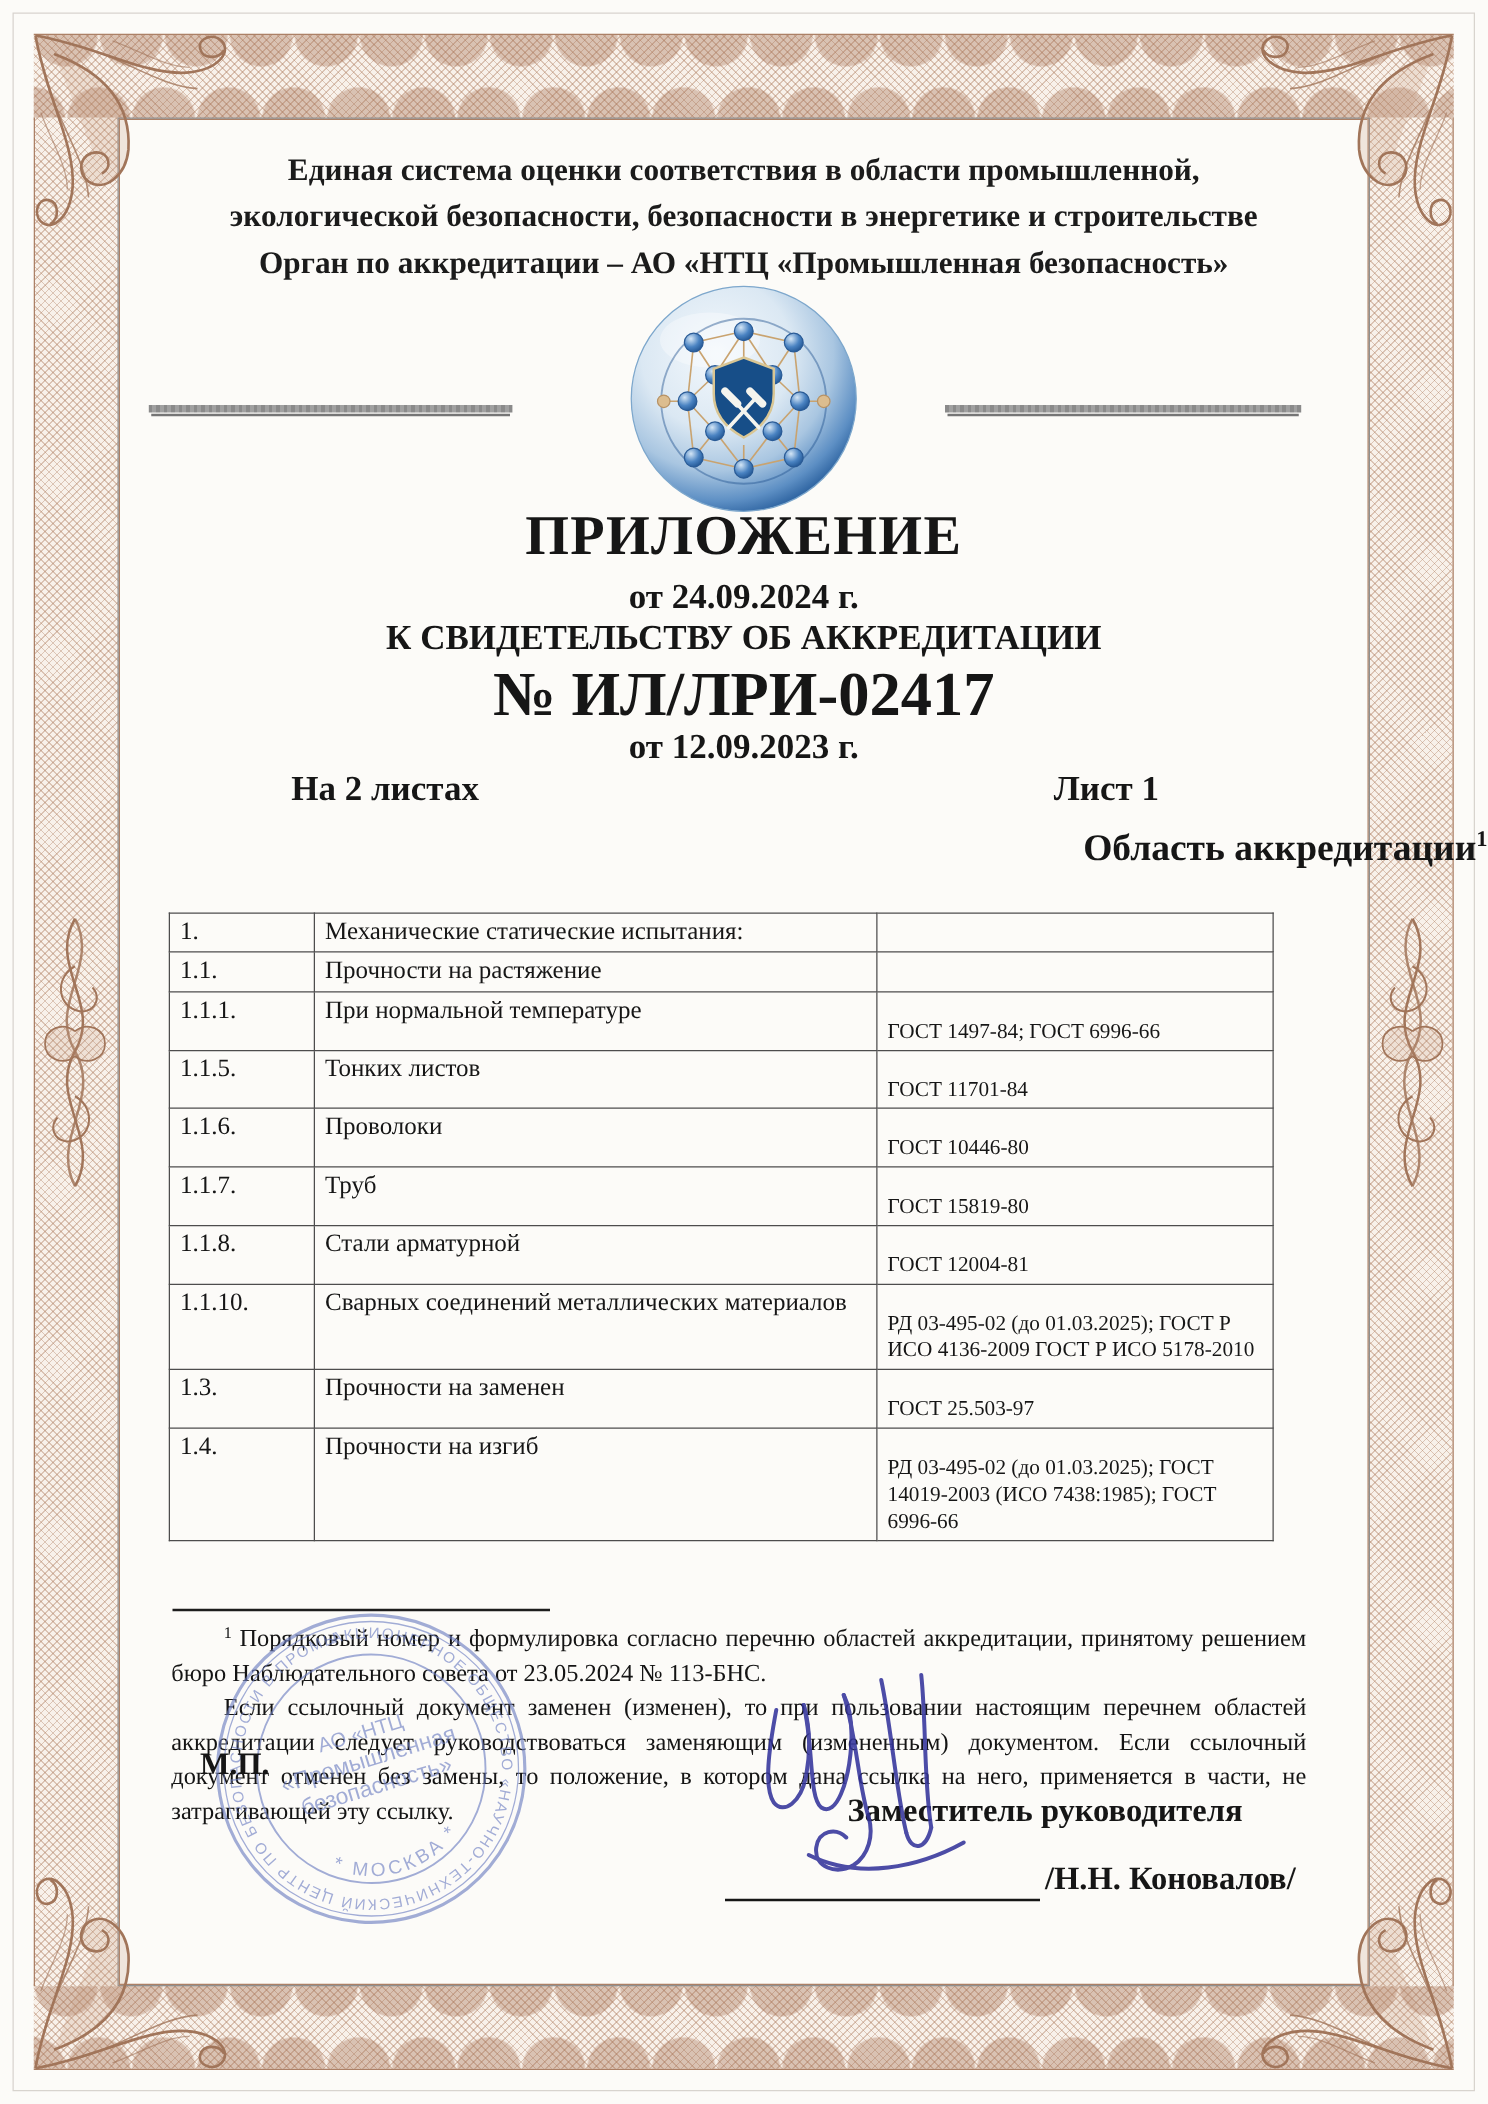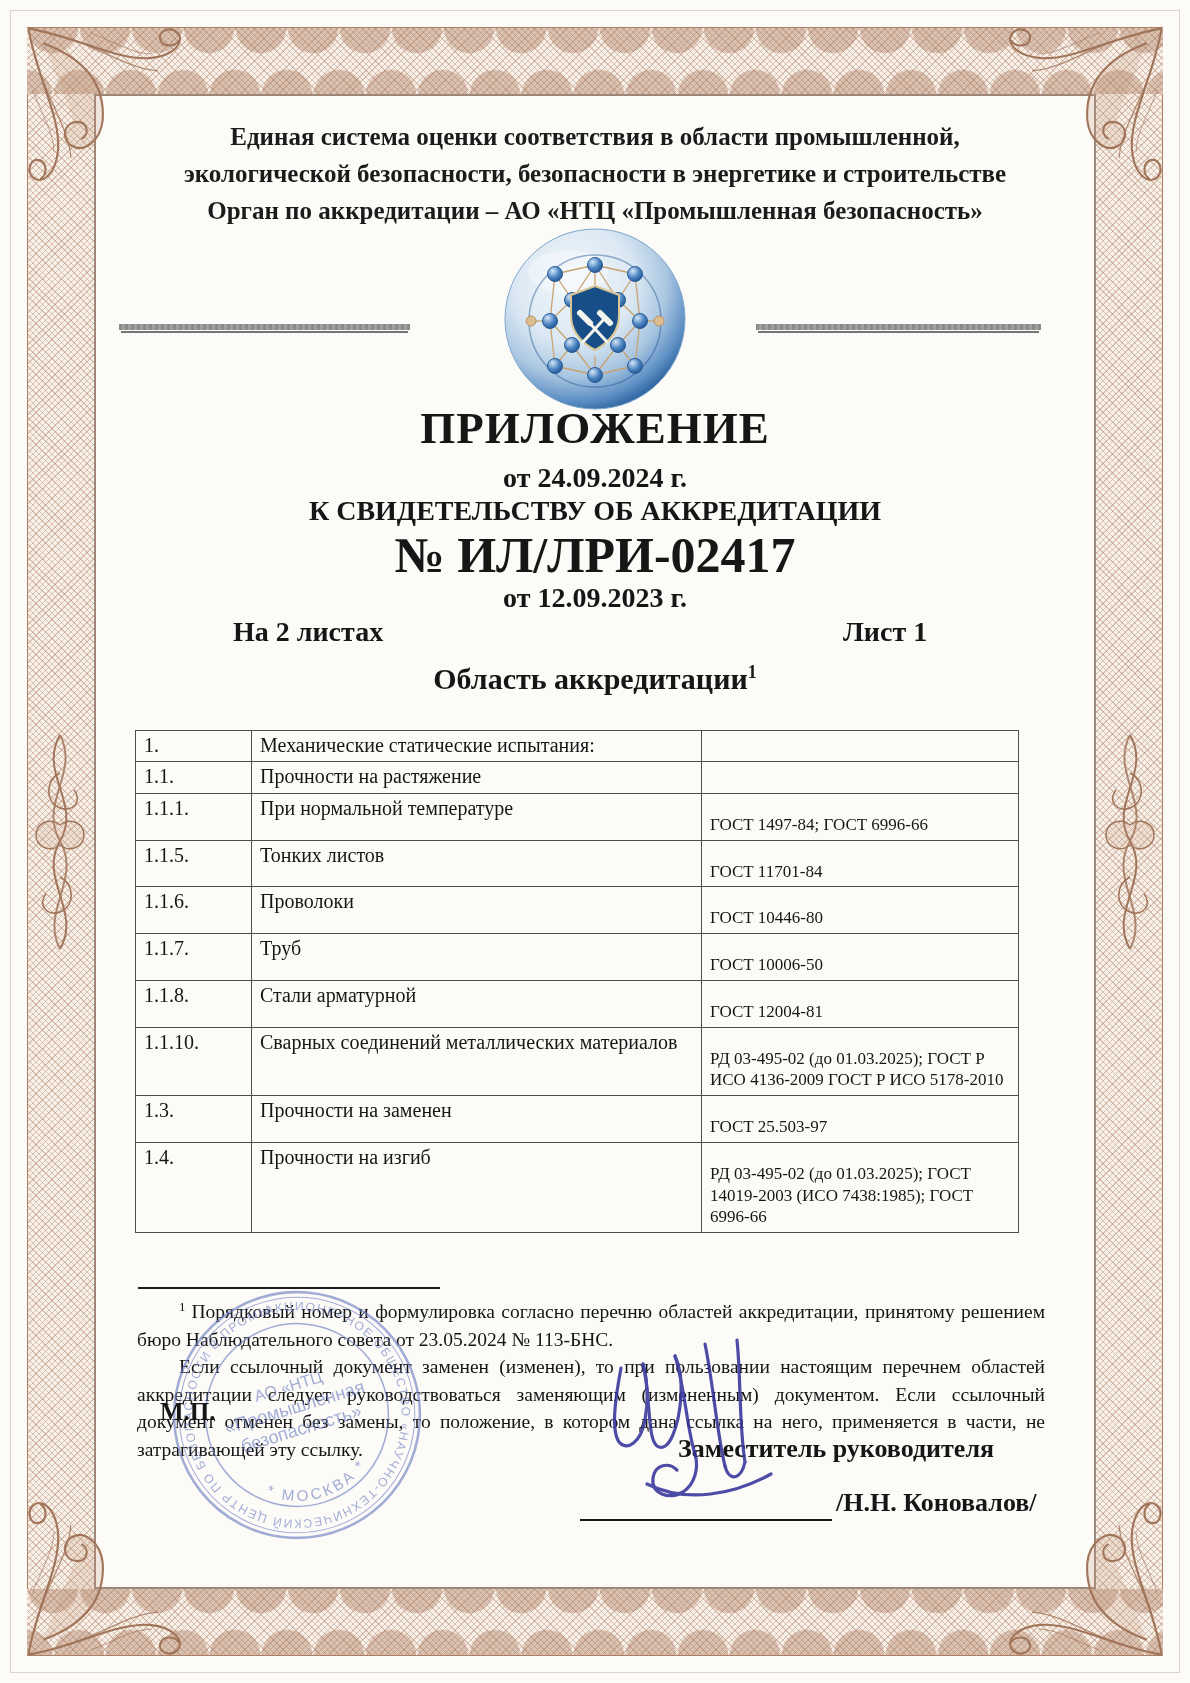--- a/index.html
+++ b/index.html
@@ -49,21 +49,21 @@
   .bar{top:324px;height:6px;background:repeating-linear-gradient(90deg,#8a8a8a 0 3px,#a0a0a0 3px 6px);box-shadow:0 5px 0 -2px #757575;}
   .bar.lft{left:119px;width:291px;} .bar.rgt{left:756px;width:285px;}
   .ctr{left:0;right:0;text-align:center;font-weight:700;}
   .t-main{top:402px;font-size:45px;letter-spacing:1px;}
   .t-d1{top:462px;font-size:28px;}
   .t-sub{top:495px;font-size:28px;}
   .t-num{top:526px;font-size:50px;}
   .t-d2{top:582px;font-size:28px;}
   .sheet{top:616px;font-size:28px;font-weight:700;}
   .sheet.l{left:233px;} .sheet.r{left:843px;}
-  .sect{top:662px;font-size:30px;}
+  .sect{top:662px;font-size:30px;text-align:right;}
   .sect sup{font-size:18px;vertical-align:super;line-height:0;}
   
   table.acc{position:absolute;left:135px;top:730px;width:883px;border-collapse:collapse;table-layout:fixed;}
   .acc col.c1{width:116px;} .acc col.c2{width:450px;} .acc col.c3{width:317px;}
   .acc th,.acc td{border:1px solid #4d4d4d;vertical-align:top;}
   .acc th{font-size:21px;font-weight:700;text-align:center;padding:5px 4px;}
   .acc td{font-size:20px;line-height:1.22;padding:2px 8px 4px;}
   .acc td.docs{font-size:17px;line-height:1.28;padding-top:20px;}
   
   .fn-rule{top:1287px;left:138px;width:302px;height:2px;background:#1d1d1d;}
@@ -244,21 +244,21 @@
         <td class="docs">ГОСТ 11701-84</td>
       </tr>
   <tr>
         <td>1.1.6.</td>
         <td>Проволоки</td>
         <td class="docs">ГОСТ 10446-80</td>
       </tr>
   <tr>
         <td>1.1.7.</td>
         <td>Труб</td>
-        <td class="docs">ГОСТ 10006-50</td>
+        <td class="docs">ГОСТ 15819-80</td>
       </tr>
   <tr>
         <td>1.1.8.</td>
         <td>Стали арматурной</td>
         <td class="docs">ГОСТ 12004-81</td>
       </tr>
   <tr>
         <td>1.1.10.</td>
         <td>Сварных соединений металлических материалов</td>
         <td class="docs">РД 03-495-02 (до 01.03.2025); ГОСТ Р ИСО 4136-2009 ГОСТ Р ИСО 5178-2010</td>

